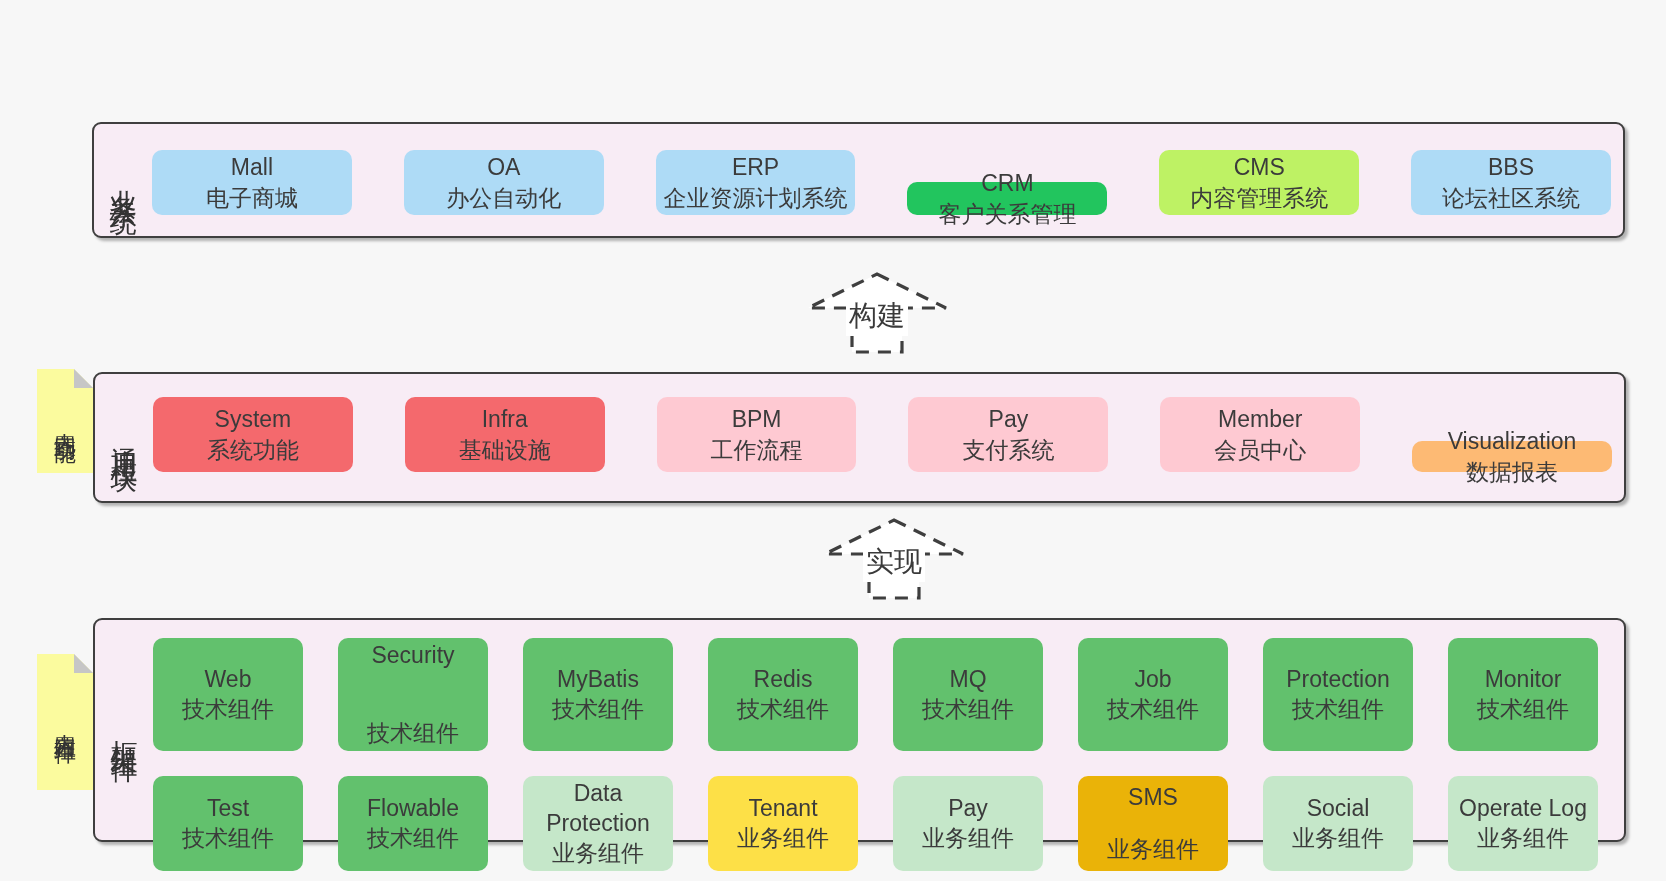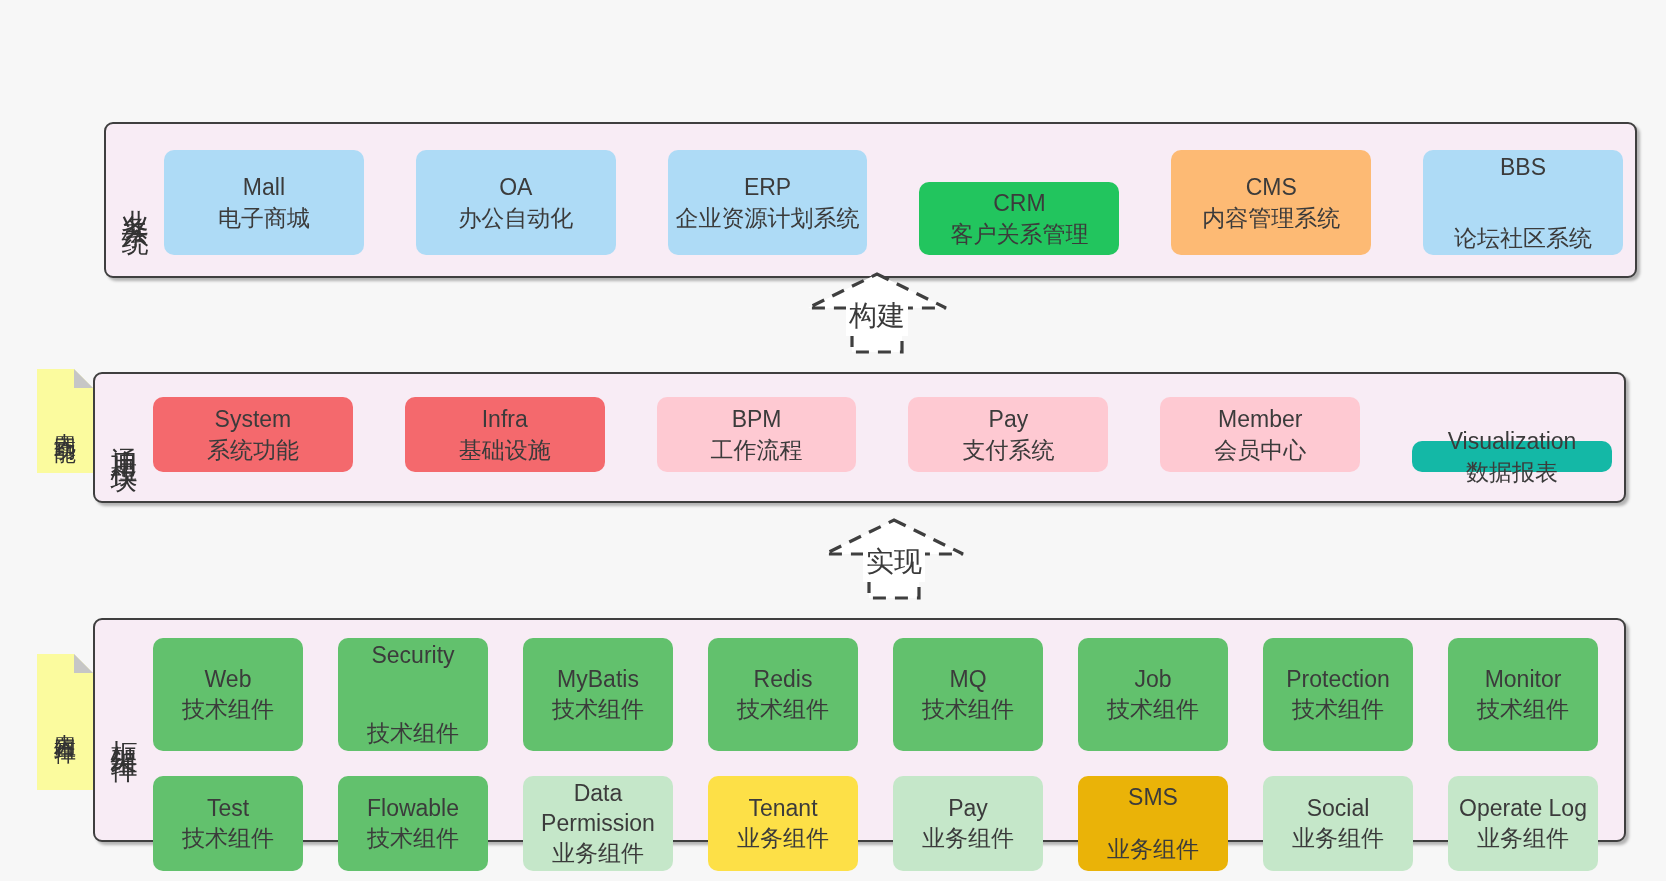--- a/index.html
+++ b/index.html
@@ -15,21 +15,21 @@
     color:#3a3a3a;
   }
   .layer{
     position:absolute;
     background:#f8ecf5;
     border:2px solid #3f3f3f;
     border-radius:9px;
     box-shadow:3px 3px 3px rgba(0,0,0,0.28);
     box-sizing:border-box;
   }
-  .layer-business{left:104px;top:122px;width:1533px;height:156px;}
+  .layer-business{left:92px;top:122px;width:1533px;height:116px;}
   .layer-modules{left:93px;top:372px;width:1533px;height:131px;}
   .layer-components{left:93px;top:618px;width:1533px;height:224px;}
   .vlabel{
     position:absolute;
     left:11px;top:50%;
     transform:translateY(-50%);
     writing-mode:vertical-rl;
     text-orientation:upright;
     font-size:27px;
     letter-spacing:6px;
@@ -120,21 +120,21 @@
           <div class="box-sub">办公自动化</div>
         </div>
         <div class="box" style="background: rgb(174, 219, 246);">
           <div class="box-name">ERP</div>
           <div class="box-sub">企业资源计划系统</div>
         </div>
         <div class="box" style="background: #22c55e; margin-top: 32px;">
           <div class="box-name">CRM</div>
           <div class="box-sub">客户关系管理</div>
         </div>
-        <div class="box" style="background: #fdba74;">
+        <div class="box" style="background: #bef264;">
           <div class="box-name">CMS</div>
           <div class="box-sub">内容管理系统</div>
         </div>
         <div class="box" style="background: rgb(174, 219, 246); justify-content: space-between;">
           <div class="box-name">BBS</div>
           <div class="box-sub">论坛社区系统</div>
         </div>
       </div>
   </div>
 
@@ -161,21 +161,21 @@
           <div class="box-sub">工作流程</div>
         </div>
         <div class="box" style="background: rgb(254, 201, 210);">
           <div class="box-name">Pay</div>
           <div class="box-sub">支付系统</div>
         </div>
         <div class="box" style="background: rgb(254, 201, 210);">
           <div class="box-name">Member</div>
           <div class="box-sub">会员中心</div>
         </div>
-        <div class="box" style="background: #14b8a6; margin-top: 44px;">
+        <div class="box" style="background: #fdba74; margin-top: 44px;">
           <div class="box-name">Visualization</div>
           <div class="box-sub">数据报表</div>
         </div>
       </div>
   </div>
   <div class="sticky sticky-1">
     <span class="vtext">内置功能</span>
   </div>
 
   <div class="arrow arrow-implement">
@@ -225,21 +225,21 @@
       <div class="boxrow">
           <div class="box" style="background: rgb(98, 193, 109);">
             <div class="box-name">Test</div>
             <div class="box-sub">技术组件</div>
           </div>
           <div class="box" style="background: rgb(98, 193, 109);">
             <div class="box-name">Flowable</div>
             <div class="box-sub">技术组件</div>
           </div>
           <div class="box" style="background: rgb(197, 231, 201);">
-            <div class="box-name">Data Permission</div>
+            <div class="box-name">Data Protection</div>
             <div class="box-sub">业务组件</div>
           </div>
           <div class="box" style="background: #fde047;">
             <div class="box-name">Tenant</div>
             <div class="box-sub">业务组件</div>
           </div>
           <div class="box" style="background: rgb(197, 231, 201);">
             <div class="box-name">Pay</div>
             <div class="box-sub">业务组件</div>
           </div>

